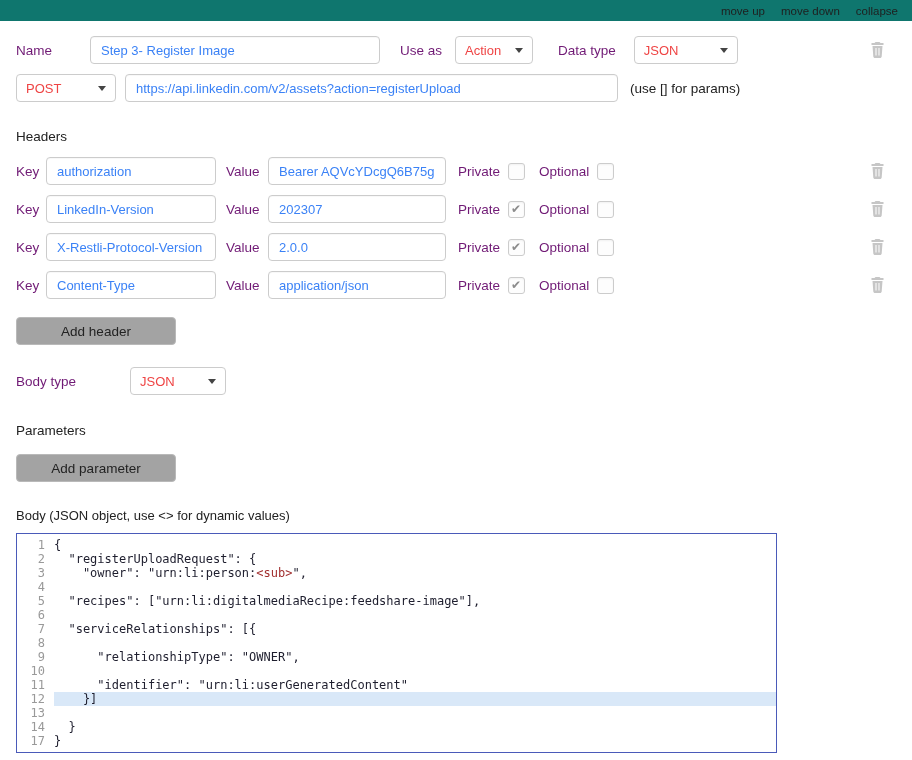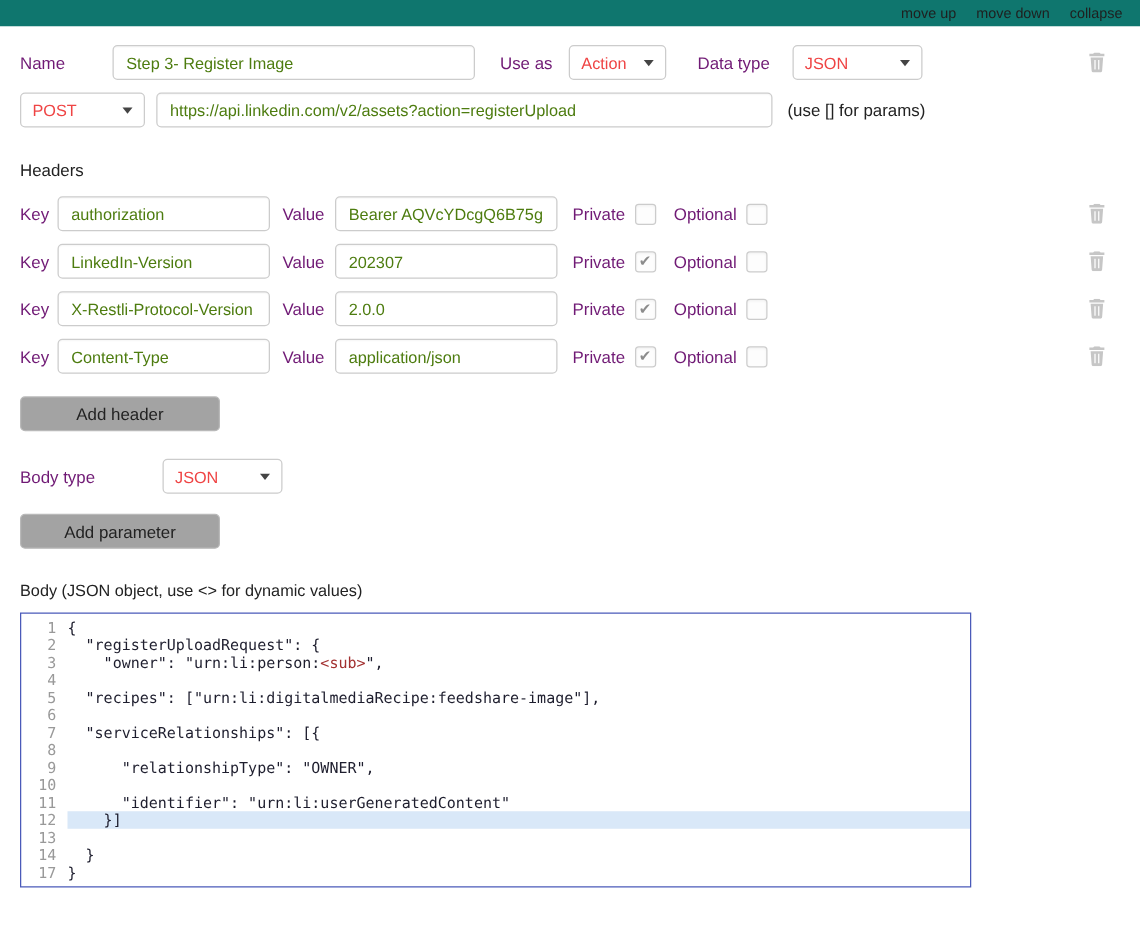--- a/index.html
+++ b/index.html
@@ -5,21 +5,21 @@
   * { box-sizing: border-box; margin: 0; padding: 0; }
   html,body { width:912px; height:760px; overflow:hidden; background:#fff;
     font-family:"Liberation Sans", sans-serif; color:#222; }
   .topbar { height:21px; background:#0f766e; display:flex; justify-content:flex-end;
     align-items:center; gap:16px; padding:0 14px; font-size:11.5px; color:#1f1f1f; }
   .topbar span { cursor:pointer; }
   .content { padding:8px 27px 0 16px; }
   .frow { display:flex; align-items:center; }
   .lbl { font-size:13.5px; color:#701a75; flex:none; }
   .ti { height:28px; border:1px solid #ccc; border-radius:4px; padding:0 10px;
-    font-size:13px; color:#4d7c0f; font-family:"Liberation Sans", sans-serif;
+    font-size:13px; color:#3b82f6; font-family:"Liberation Sans", sans-serif;
     background:#fff; outline:none; box-shadow:inset 0 1px 1px rgba(0,0,0,0.03); }
   .select { height:28px; border:1px solid #ccc; border-radius:4px; background:#fff;
     display:flex; align-items:center; justify-content:space-between; padding:0 9px;
     font-size:13px; color:#ef4444; cursor:pointer; flex:none; }
   .arr { width:0; height:0; border-left:4px solid transparent; border-right:4px solid transparent;
     border-top:5px solid #444; margin-left:8px; flex:none; }
   .trash { width:15px; height:16px; margin-left:auto; cursor:pointer; flex:none; display:flex; }
   .cb { width:17px; height:17px; border:1px solid #ccc; border-radius:3px; background:#fdfdfd;
     position:relative; cursor:pointer; flex:none; box-shadow:inset 0 1px 2px rgba(0,0,0,0.05); }
   .cb.checked::after { content:"\2714"; position:absolute; left:2px; top:0px;
@@ -173,20 +173,21 @@
   <button class="btn btn-add-header">Add header</button>
 
   <div class="frow row-bodytype">
     <span class="lbl lbl-bodytype">Body type</span>
     <div class="select sel-bodytype">
       <span>JSON</span>
       <i class="arr"></i>
     </div>
   </div>
 
+  <div class="section-label params-label">Parameters</div>
 
   <button class="btn btn-add-param">Add parameter</button>
 
   <div class="body-label">Body (JSON object, use &lt;&gt; for dynamic values)</div>
 
   <div class="code-editor">
     <div class="gutter">
         <div class="ln">1</div>
         <div class="ln">2</div>
         <div class="ln">3</div>

